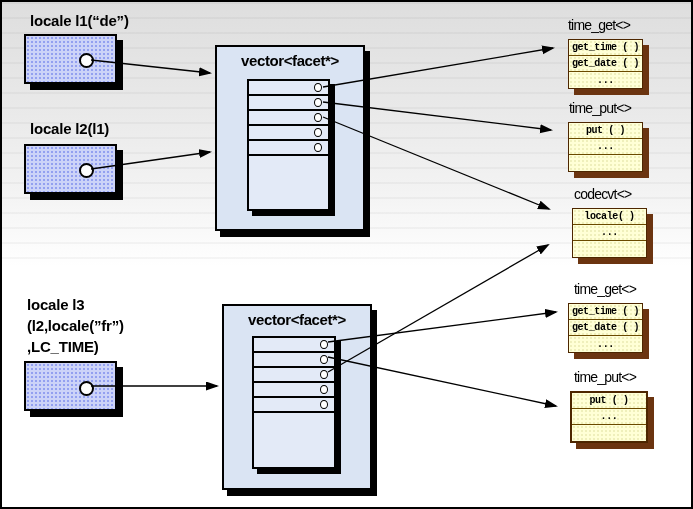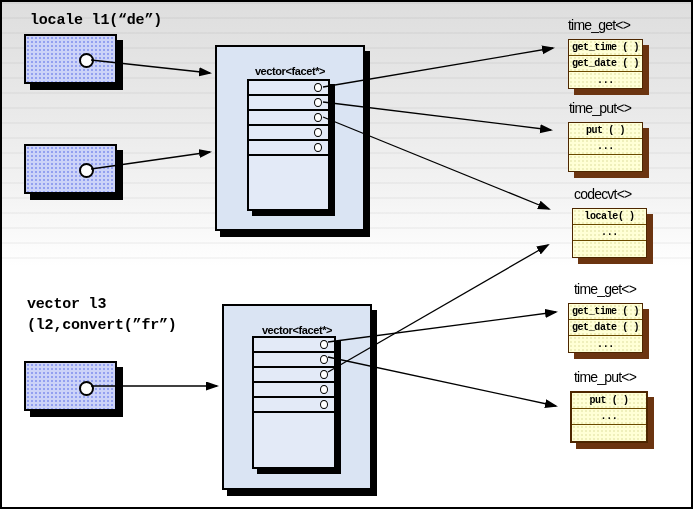--- a/index.html
+++ b/index.html
@@ -16,21 +16,20 @@
   .bg-top{
     position:absolute;left:0;top:0;right:0;height:264px;z-index:0;
     background-image:
       repeating-linear-gradient(to bottom, rgba(0,0,0,0.035) 0 2px, rgba(255,255,255,0) 2px 15px),
       linear-gradient(to bottom, #dedede 0%, #e9e9e9 40%, #f3f3f3 72%, #fdfdfd 96%, #ffffff 100%);
   }
   .lbl{
     position:absolute;z-index:1;
     font-weight:bold;font-size:15px;line-height:21px;letter-spacing:-0.2px;
     white-space:nowrap;
-    font-family:Liberation Mono, monospace;
   }
   .loc-box{
     position:absolute;z-index:1;
     width:93px;height:50px;box-sizing:border-box;
     border:2px solid #000;
     background-color:#ccd3f8;
     background-image:radial-gradient(#93a0f0 26%, rgba(0,0,0,0) 28%);
     background-size:4px 4px;
     box-shadow:6px 6px 0 #000;
   }
@@ -44,22 +43,22 @@
   }
   .imp-box{
     position:absolute;z-index:1;box-sizing:border-box;
     border:2px solid #000;
     background-color:#dae4f3;
     background-image:radial-gradient(#eef3fa 22%, rgba(0,0,0,0) 24%);
     background-size:4px 4px;
     box-shadow:5px 6px 0 #000;
   }
   .vec-title{
-    position:absolute;left:0;right:0;top:18px;
-    text-align:center;font-weight:bold;font-size:11px;letter-spacing:-0.4px;
+    position:absolute;left:0;right:0;top:5px;
+    text-align:center;font-weight:bold;font-size:15px;letter-spacing:-0.4px;
   }
   .vec-table{
     position:absolute;box-sizing:border-box;
     border:2px solid #000;
     background-color:#e3eaf7;
     background-image:radial-gradient(#f2f6fc 22%, rgba(0,0,0,0) 24%);
     background-size:4px 4px;
     box-shadow:5px 5px 0 #000;
     display:flex;flex-direction:column;
   }
@@ -107,27 +106,29 @@
 <body>
 
 <div class="canvas">
   <div class="bg-top"></div>
 
   <div class="lbl" style="left:28px;top:8px">locale l1(“de”)</div>
   <div class="loc-box" style="left:22px;top:32px">
     <span class="ptr-circle" style="left:53px;top:17px"></span>
   </div>
 
+  <div class="lbl" style="left:28px;top:116px">locale l2(l1)</div>
   <div class="loc-box" style="left:22px;top:142px">
     <span class="ptr-circle" style="left:53px;top:17px"></span>
   </div>
 
   <div class="lbl" style="left:25px;top:292px">
-    <div>vector l3</div>
-    <div>(l2,convert(”fr”)</div>
+    <div>locale l3</div>
+    <div>(l2,locale(”fr”)</div>
+    <div>,LC_TIME)</div>
   </div>
   <div class="loc-box" style="left:22px;top:359px">
     <span class="ptr-circle" style="left:53px;top:18px"></span>
   </div>
 
   <div class="imp-label" style="left:214px;top:17px">imp</div>
   <div class="imp-box" style="left:213px;top:43px;width:150px;height:186px">
     <div class="vec-title">vector&lt;facet*&gt;</div>
     <div class="vec-table" style="left:30px;top:32px;width:83px;height:132px">
       <div class="vec-row">

